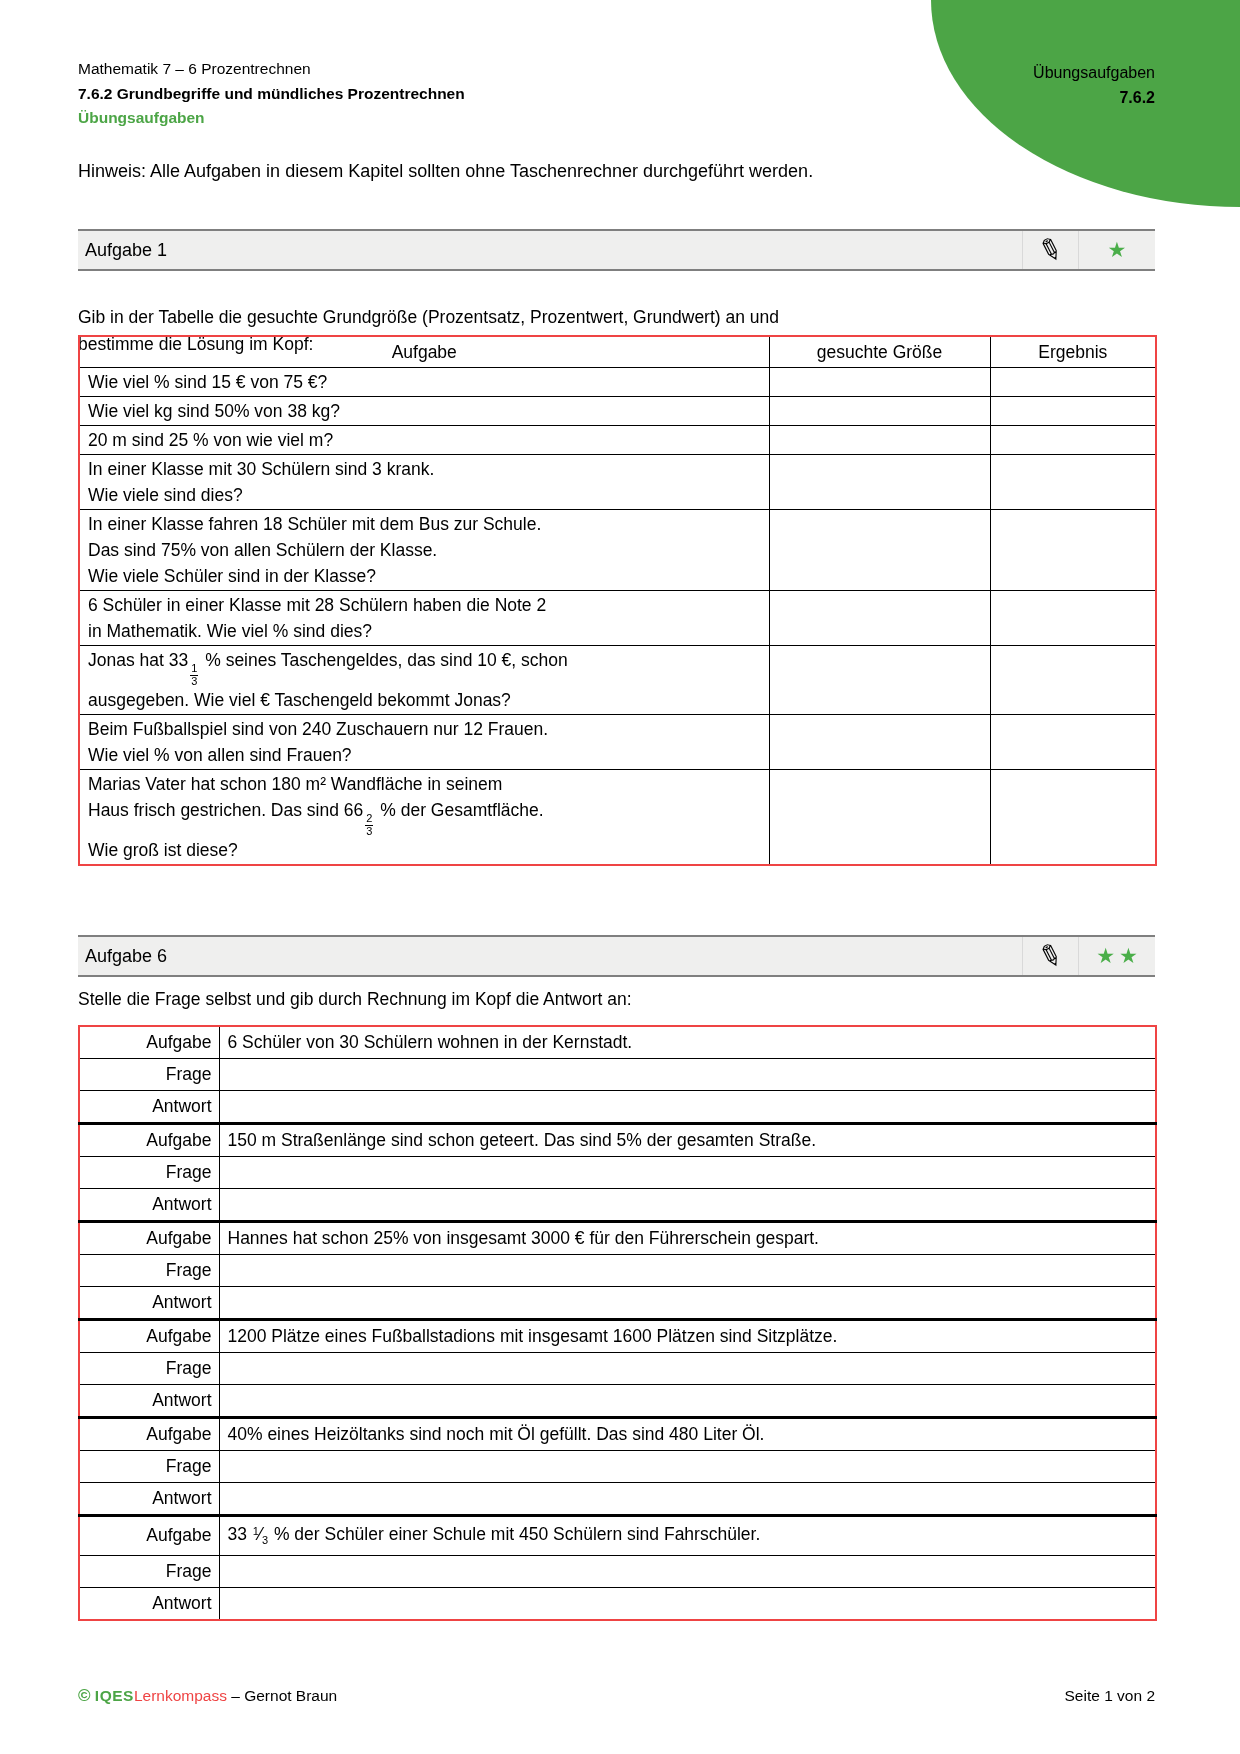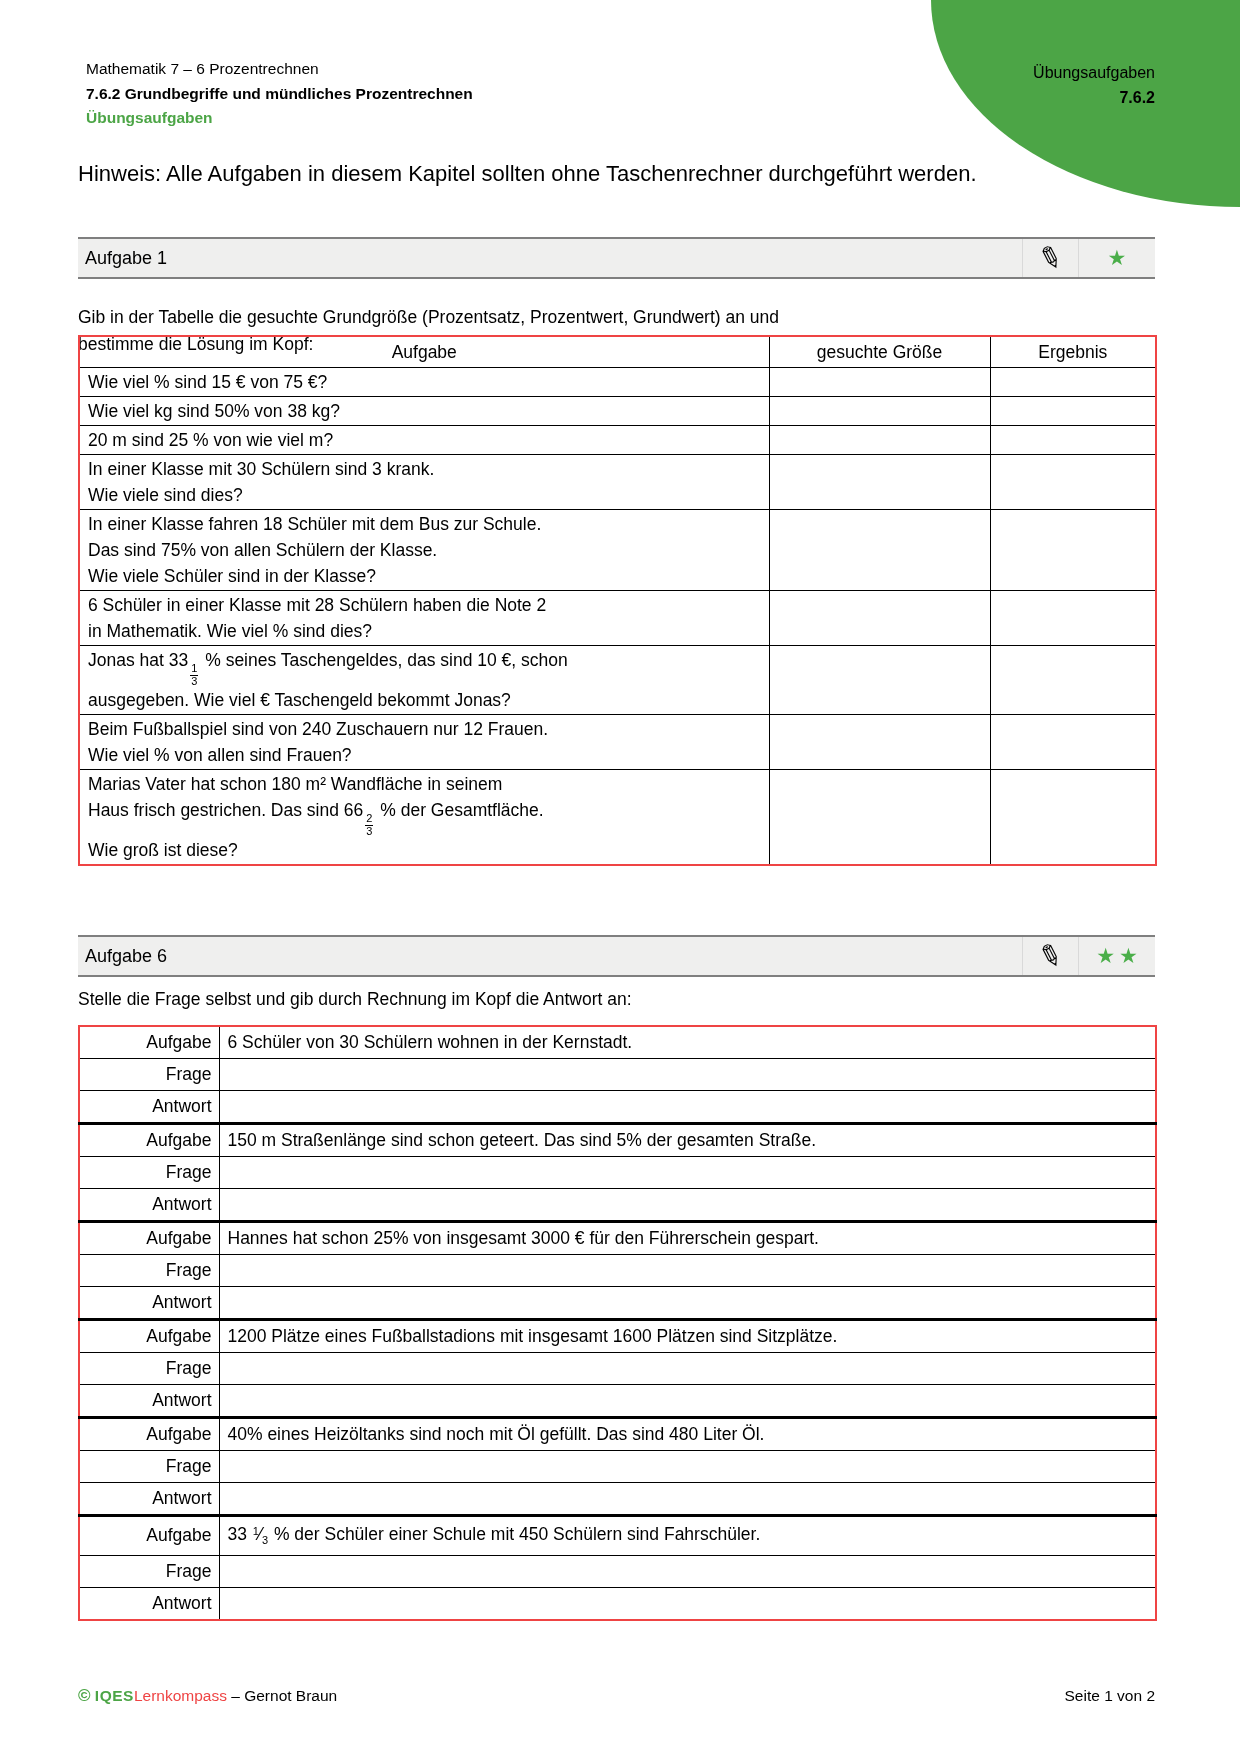--- a/index.html
+++ b/index.html
@@ -10,35 +10,35 @@
   
   .corner {
     position:absolute; top:0; right:0; width:309px; height:207px;
     background:var(--green,#4ca546);
     border-bottom-left-radius:100% 100%;
   }
   .corner-text { position:absolute; top:60px; right:85px; text-align:right; font-size:16px; line-height:25px; }
   .corner-code { font-weight:bold; }
 
   
-  .doc-header { position:absolute; left:86px; top:57px; font-size:15.5px; line-height:24.5px; }
+  .doc-header { position:absolute; left:78px; top:57px; font-size:15.5px; line-height:24.5px; }
   .doc-header .l2 { font-weight:bold; }
   .doc-header .l3 { font-weight:bold; color:var(--green,#4ca546); }
 
-  .hinweis { position:absolute; left:78px; top:161px; font-size:22px; }
+  .hinweis { position:absolute; left:78px; top:161px; font-size:18px; }
 
   
   .task-bar {
     position:absolute; left:78px; width:1077px; height:38px;
     background:var(--bar-bg,#efefee);
     border-top:2.5px solid var(--bar-border,#7f7f7f);
     border-bottom:2.5px solid var(--bar-border,#7f7f7f);
     display:flex; align-items:center;
   }
-  #task1-bar { top:237px; }
+  #task1-bar { top:229px; }
   #task2-bar { top:935px; }
   .task-bar .title { flex:1; padding-left:7px; font-size:18px; }
   .bar-div { width:1px; background:#d9d9d9; align-self:stretch; }
   .pencil-cell { width:55px; text-align:center; }
   .star-cell { width:76px; text-align:center; white-space:nowrap; }
   .pencil { font-size:29px; display:inline-block; transform:rotate(18deg); line-height:1; }
   .star { color:var(--star-green,#4aae49); font-size:21px; margin:0 2px; }
 
   .instr { position:absolute; left:78px; font-size:17.5px; line-height:27px; }
   #instr1 { top:274px;margin-top:30px; }

